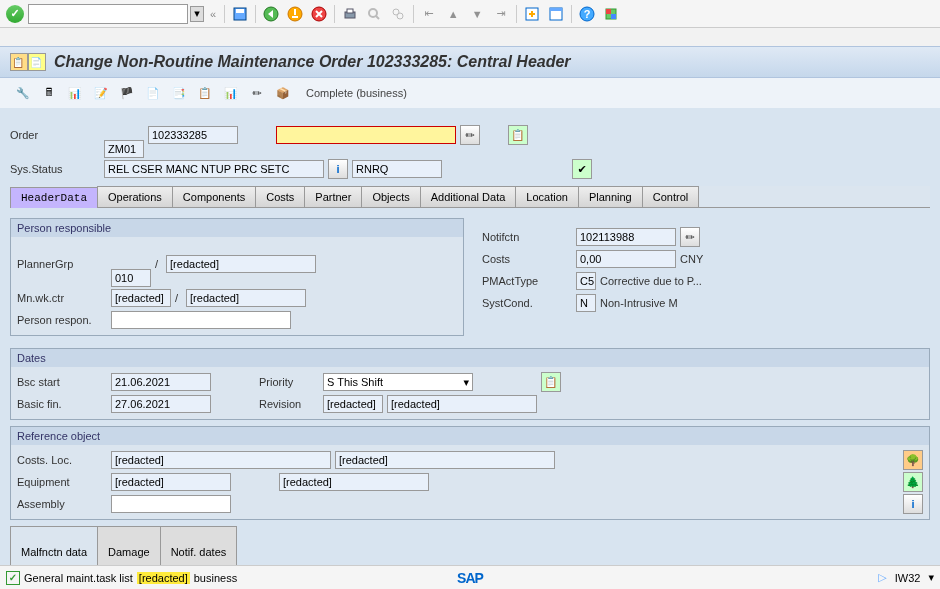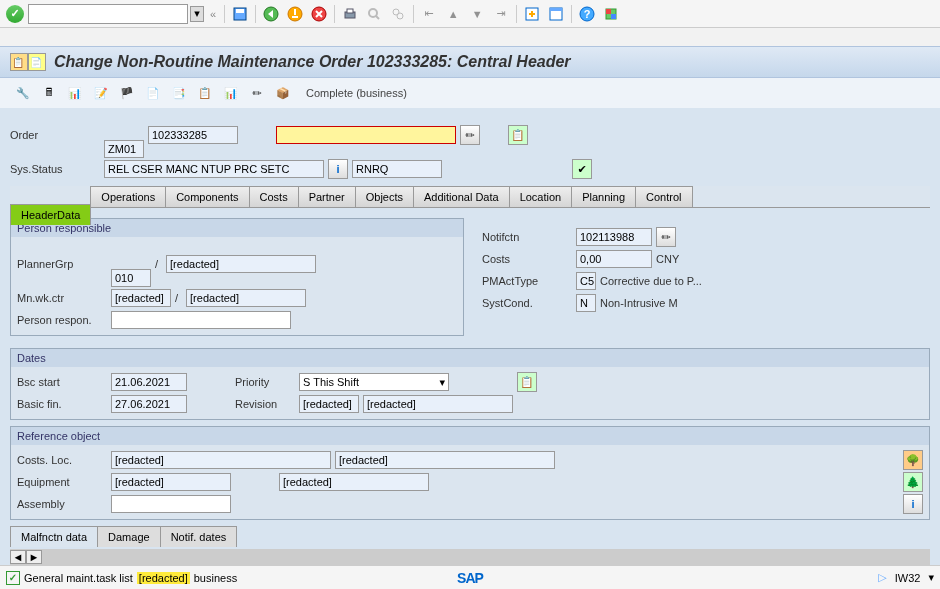--- a/index.html
+++ b/index.html
@@ -28,46 +28,46 @@
 .row { display: flex; align-items: center; min-height: 22px; gap: 4px; }
 .label { color: #333; padding-right: 4px; }
 .input { height: 18px; border: 1px solid #999; background: #fff; padding: 0 3px; display: flex; align-items: center; }
 .input.ro { background: #e8f0fa; }
 .yellow-box { background: #fff59d; border: 1px solid #c00; height: 18px; }
 .btn-sq { width: 20px; height: 20px; border: 1px solid #999; background: linear-gradient(#fff,#ddd); display: flex; align-items: center; justify-content: center; cursor: pointer; }
 
 
 .tabstrip { display: flex; margin-top: 6px; border-bottom: 1px solid #999; background: #dbe5ef; }
 .tab { padding: 4px 10px; border: 1px solid #999; border-bottom: none; margin-right: -1px; background: linear-gradient(#eee,#d5d5d5); cursor: pointer; font-size: 11px; }
-.tab.active { background: #84cc16; position: relative; top: 18px; }
+.tab.active { background: #c4b5fd; position: relative; top: 1px; font-family: Liberation Mono, monospace; }
 
 
 .group { border: 1px solid #9ab; margin: 6px 0; background: #dbe5ef; }
 .group-title { background: #c8d7e8; padding: 3px 6px; font-size: 11px; color: #336; }
 .group-body { padding: 4px 6px; }
 .two-col { display: flex; gap: 12px; }
 .col { flex: 1; }
 
 .subtabs { display: flex; margin-top: 4px; }
-.subtab { padding: 4px 10px; border: 1px solid #999; border-bottom: none; background: #ddd; margin-right: -1px; cursor: pointer; font-size: 11px; }
+.subtab { padding: 19px 10px; border: 1px solid #999; border-bottom: none; background: #ddd; margin-right: -1px; cursor: pointer; font-size: 11px; }
 .subtab.active { background: #dbe5ef; }
 
 .scroll-row { display: flex; align-items: center; background: #ccc; height: 16px; margin-top: 2px; }
 .scroll-btn { width: 16px; height: 14px; background: #eee; border: 1px solid #999; display: flex; align-items: center; justify-content: center; cursor: pointer; }
 
 
 .status-bar { position: absolute; bottom: 0; left: 0; right: 0; height: 24px; background: #f5f5f5; border-top: 1px solid #ccc; display: flex; align-items: center; padding: 0 6px; justify-content: space-between; }
 .status-left { display: flex; align-items: center; gap: 4px; }
 .status-check { width: 14px; height: 14px; border: 1px solid #393; display: flex; align-items: center; justify-content: center; color: #393; font-size: 10px; font-weight: bold; }
 .highlight-yellow { background: #ffeb3b; padding: 0 2px; }
 .status-right { display: flex; align-items: center; gap: 8px; }
 .sap-logo { font-weight: bold; font-size: 14px; color: #06c; letter-spacing: -1px; }
 
 svg { display: block; }
-.w90 { width: 90px; } .w40 { width: 40px; margin-top: 28px; } .w100 { width: 76px; } .w180 { width: 180px; } .w220 { width: 220px; } .w150 { width: 150px; } .w28 { width: 20px; } .w60 { width: 60px; } .w120 { width: 120px; }
+.w90 { width: 90px; } .w40 { width: 40px; margin-top: 28px; } .w100 { width: 100px; } .w180 { width: 180px; } .w220 { width: 220px; } .w150 { width: 150px; } .w28 { width: 20px; } .w60 { width: 60px; } .w120 { width: 120px; }
 </style>
 </head>
 <body>
 
 <div class="top-toolbar">
   <div class="tb-icon">
       <div class="check-green">✓</div>
     </div>
   <div class="dropdown-field"></div>
   <div class="dropdown-arrow">▾</div>

